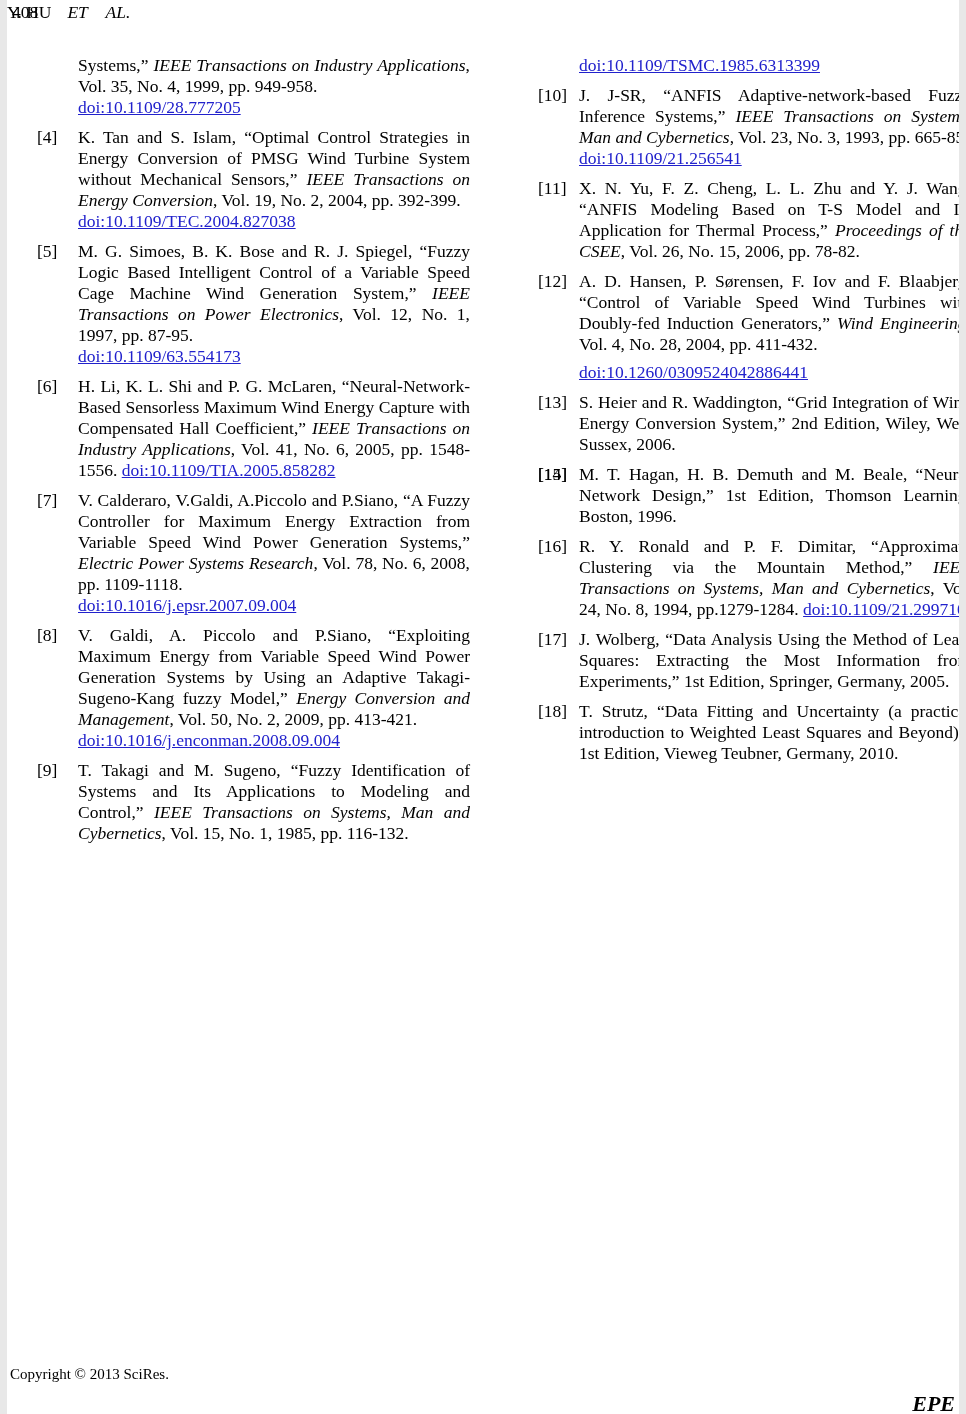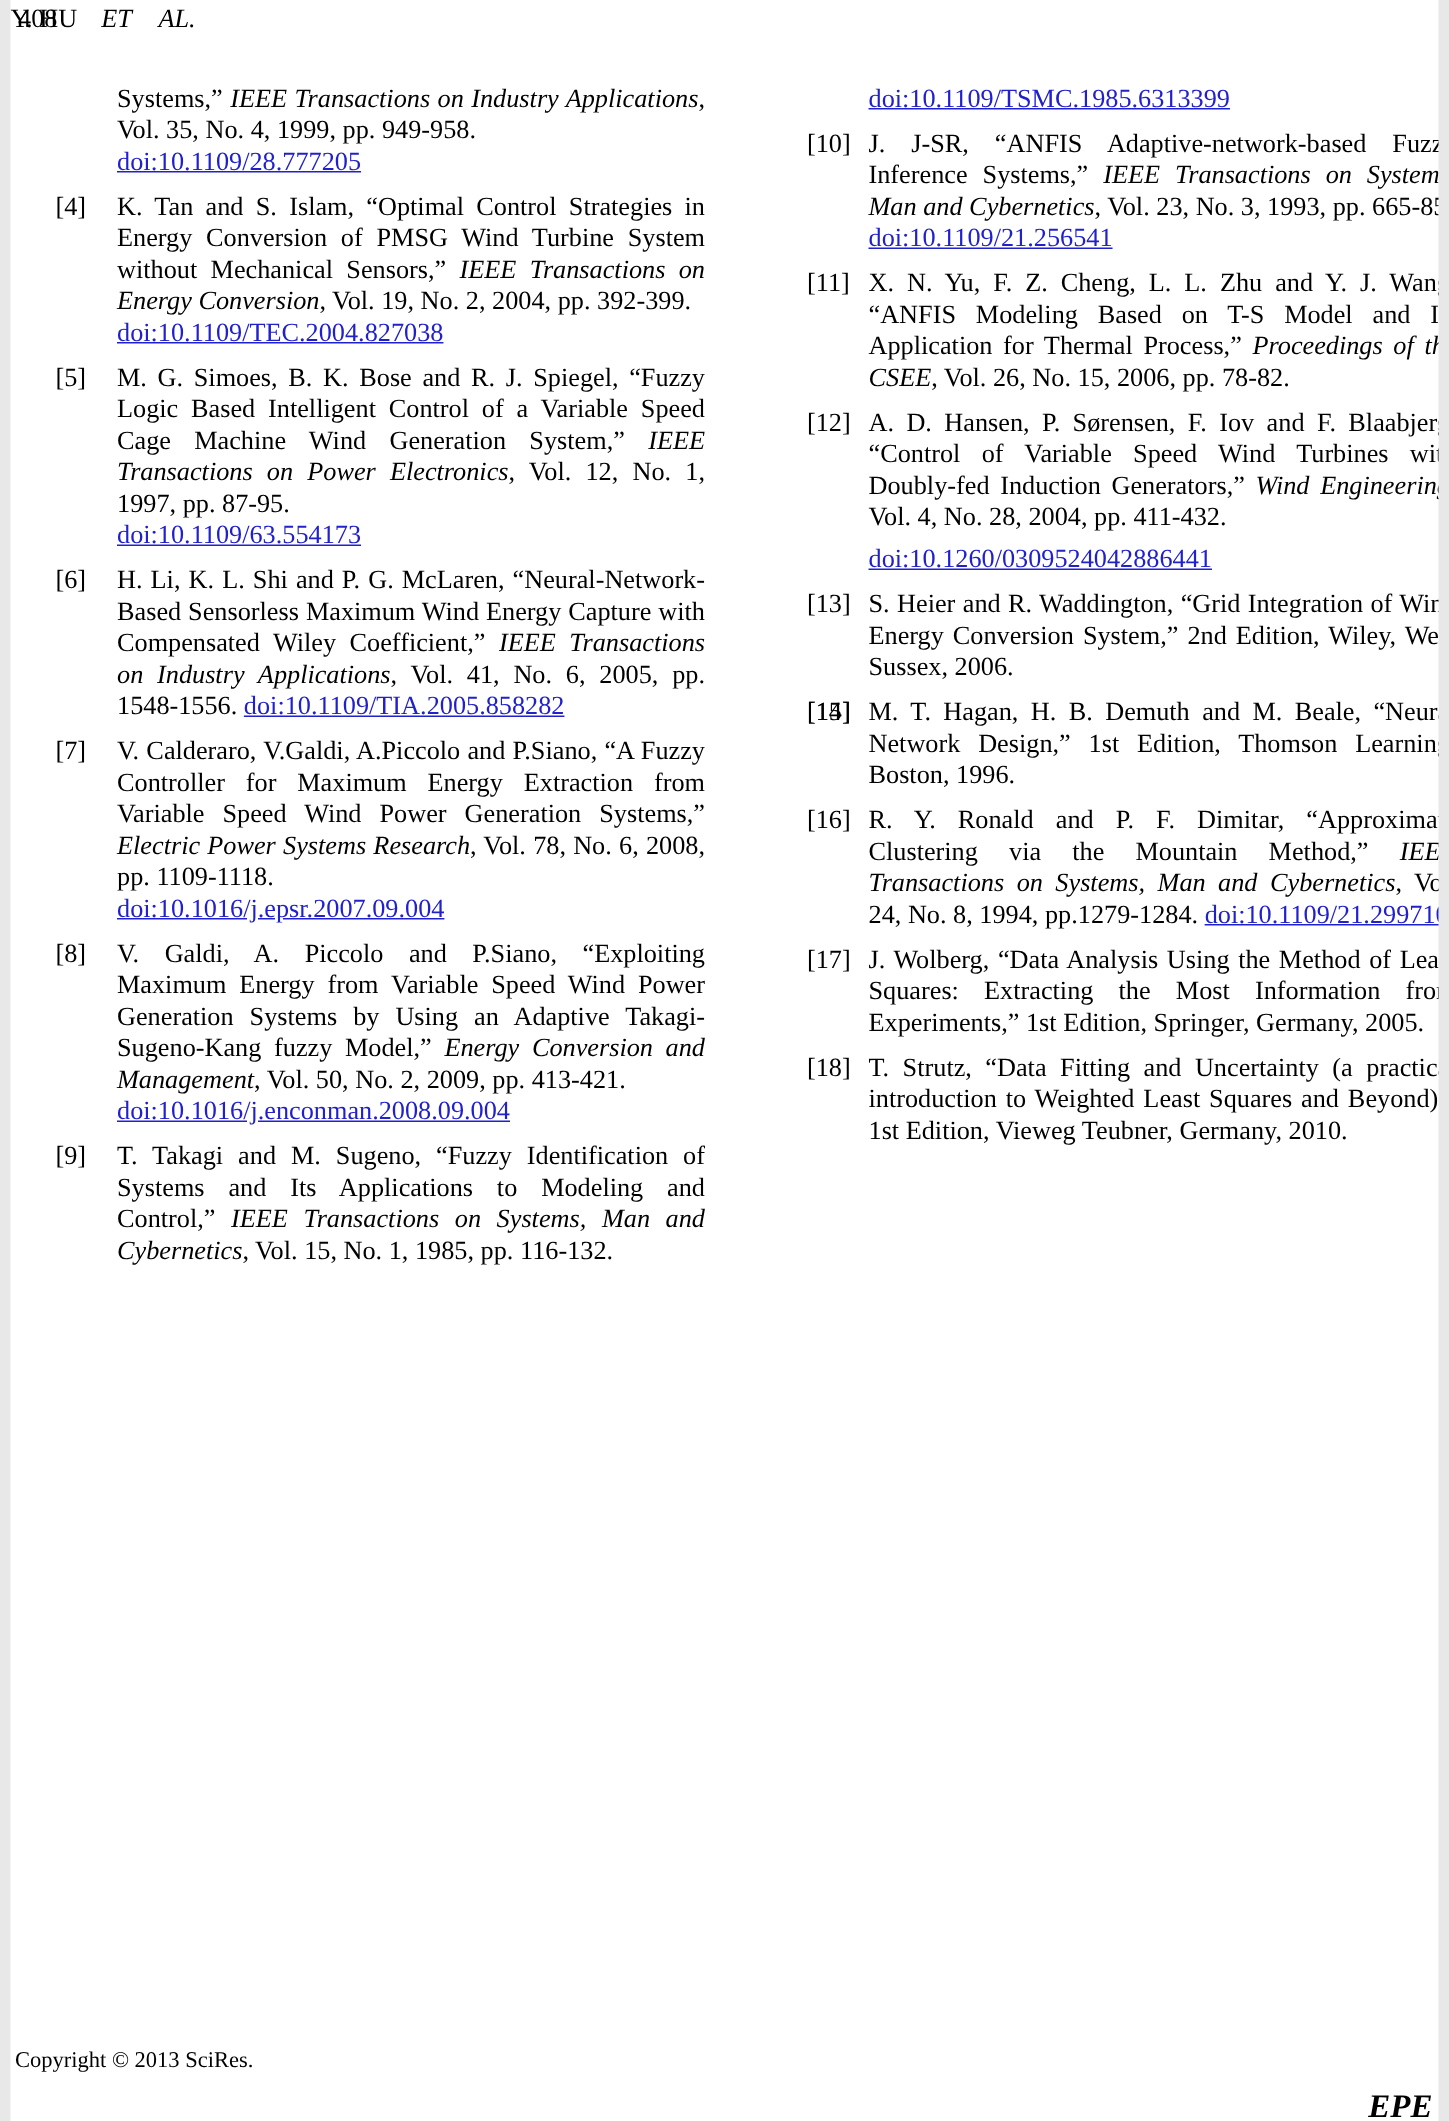--- a/index.html
+++ b/index.html
@@ -84,21 +84,21 @@
   <div class="pagenum">408</div>
 
   <div class="runhead">
     <span>Y. HU</span><span class="etal">ET AL.</span>
   </div>
 
   <div class="col col-left">
       <div class="ref"><span>Systems,” </span><span class="it">IEEE Transactions on Industry Applications</span><span>, Vol. 35, No. 4, 1999, pp. 949-958.</span><a class="doi blk">doi:10.1109/28.777205</a></div>
       <div class="ref"><span class="ref-label">[4]</span><span>K. Tan and S. Islam, “Optimal Control Strategies in Energy Conversion of PMSG Wind Turbine System without Mechanical Sensors,” </span><span class="it">IEEE Transactions on Energy Conversion</span><span>, Vol. 19, No. 2, 2004, pp. 392-399.</span><a class="doi blk">doi:10.1109/TEC.2004.827038</a></div>
       <div class="ref"><span class="ref-label">[5]</span><span>M. G. Simoes, B. K. Bose and R. J. Spiegel, “Fuzzy Logic Based Intelligent Control of a Variable Speed Cage Machine Wind Generation System,” </span><span class="it">IEEE Transactions on Power Electronics</span><span>, Vol. 12, No. 1, 1997, pp. 87-95.</span><a class="doi blk">doi:10.1109/63.554173</a></div>
-      <div class="ref"><span class="ref-label">[6]</span><span>H. Li, K. L. Shi and P. G. McLaren, “Neural-Network-Based Sensorless Maximum Wind Energy Capture with Compensated Wiley Coefficient,” </span><span class="it">IEEE Transactions on Industry Applications</span><span>, Vol. 41, No. 6, 2005, pp. 1548-1556. </span><a class="doi">doi:10.1109/TIA.2005.858282</a></div>
+      <div class="ref"><span class="ref-label">[6]</span><span>H. Li, K. L. Shi and P. G. McLaren, “Neural-Network-Based Sensorless Maximum Wind Energy Capture with Compensated Hall Coefficient,” </span><span class="it">IEEE Transactions on Industry Applications</span><span>, Vol. 41, No. 6, 2005, pp. 1548-1556. </span><a class="doi">doi:10.1109/TIA.2005.858282</a></div>
       <div class="ref"><span class="ref-label">[7]</span><span>V. Calderaro, V.Galdi, A.Piccolo and P.Siano, “A Fuzzy Controller for Maximum Energy Extraction from Variable Speed Wind Power Generation Systems,” </span><span class="it">Electric Power Systems Research</span><span>, Vol. 78, No. 6, 2008, pp. 1109-1118.</span><a class="doi blk">doi:10.1016/j.epsr.2007.09.004</a></div>
       <div class="ref"><span class="ref-label">[8]</span><span>V. Galdi, A. Piccolo and P.Siano, “Exploiting Maximum Energy from Variable Speed Wind Power Generation Systems by Using an Adaptive Takagi-Sugeno-Kang fuzzy Model,” </span><span class="it">Energy Conversion and Management</span><span>, Vol. 50, No. 2, 2009, pp. 413-421.</span><a class="doi blk">doi:10.1016/j.enconman.2008.09.004</a></div>
       <div class="ref"><span class="ref-label">[9]</span><span>T. Takagi and M. Sugeno, “Fuzzy Identification of Systems and Its Applications to Modeling and Control,” </span><span class="it">IEEE Transactions on Systems, Man and Cybernetics</span><span>, Vol. 15, No. 1, 1985, pp. 116-132.</span></div>
     </div>
 
   <div class="col col-right">
       <div class="ref">
         <a class="doi blk">doi:10.1109/TSMC.1985.6313399</a>
       </div>
       <div class="ref"><span class="ref-label">[10]</span><span>J. J-SR, “ANFIS Adaptive-network-based Fuzzy Inference Systems,” </span><span class="it">IEEE Transactions on Systems, Man and Cybernetics</span><span>, Vol. 23, No. 3, 1993, pp. 665-85.</span><a class="doi blk">doi:10.1109/21.256541</a></div>

